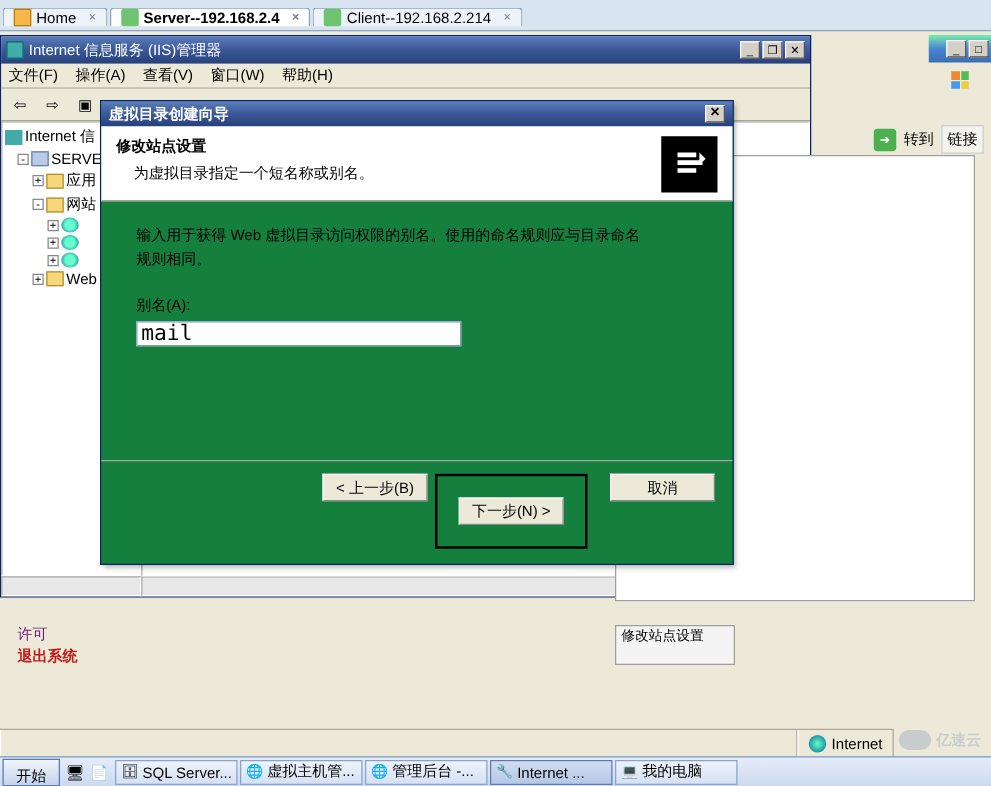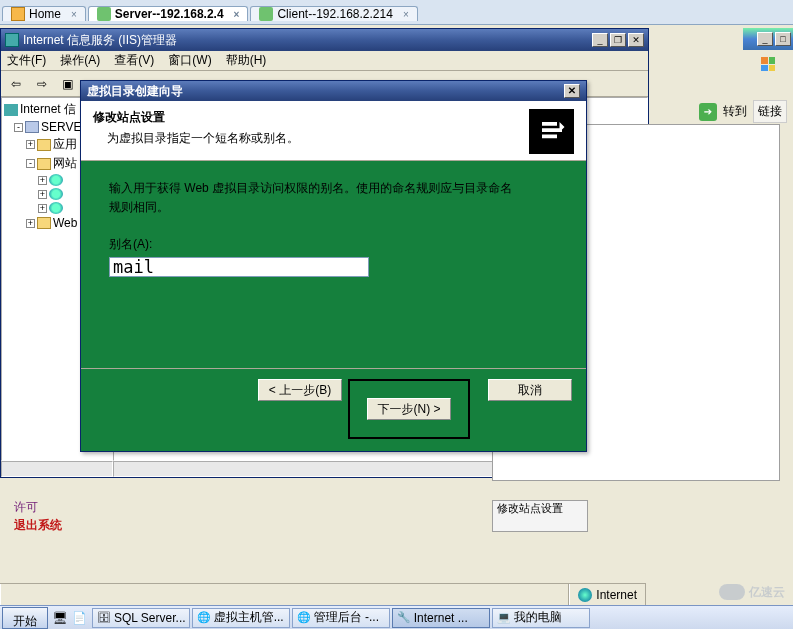--- a/index.html
+++ b/index.html
@@ -69,21 +69,21 @@
 .os-flag { position:absolute; right:6px; top:57px; width:26px; height:20px; }
 .addr-frag { position: absolute; top: 100px; right: 6px; display: flex; align-items:center; gap:6px; }
 .addr-go { width:18px; height:18px; background:#4caf50; border-radius:3px; display:flex; align-items:center; justify-content:center; color:#fff; font-size:10px; }
 .addr-links { border:1px solid #ccc; padding:2px 4px; background:#f4f3ee; }
 .right-panel { position:absolute; left:492px; top:124px; width:288px; height:357px; border:1px solid #9f9f9f; background:#fff; }
 .right-small { position:absolute; left:492px; top:500px; width:96px; height:32px; border:1px solid #9f9f9f; background:#f4f4f4; font-size:11px; padding:0 4px; }
 .sidebar-links { position: absolute; left: 14px; top: 498px; }
 .sidebar-links .lnk { color: #701a75; cursor:pointer; line-height:18px; }
 .sidebar-links .lnk.red { color: #c21919; font-weight: bold; }
 
-.statusbar { position: absolute; left: 0; bottom: 24px; width: 646px; height: 22px; border-top: 1px solid #aca899; background: #ece9d8; display:flex; align-items:center; }
+.statusbar { position: absolute; left: 0; bottom: 24px; width: 715px; height: 22px; border-top: 1px solid #aca899; background: #ece9d8; display:flex; align-items:center; }
 .status-seg { border-left:1px solid #fff; border-right:1px solid #aca899; height:100%; display:flex; align-items:center; padding:0 8px; gap:4px; }
 .status-seg.right { margin-left:auto; }
 .globe-sm { width:14px; height:14px; background:radial-gradient(circle,#6fc,#069); border-radius:50%; }
 
 .taskbar { position:absolute; left:0; bottom:0; width:793px; height:24px; background:linear-gradient(#e5edfb,#cdd9ee); border-top:1px solid #7a95c4; display:flex; align-items:center; }
 .start-btn { height:22px; padding:0 10px; display:flex; align-items:center; gap:4px; background:linear-gradient(#f1f5fb,#c3d3ed); border:1px solid #5a7bb0; margin:0 2px; cursor:pointer;flex-direction:column; }
 .start-flag { width:14px; height:14px; display:grid; grid-template-columns:1fr 1fr; grid-template-rows:1fr 1fr; gap:1px; }
 .start-flag span:nth-child(1){background:#e83;}
 .start-flag span:nth-child(2){background:#5b5;}
 .start-flag span:nth-child(3){background:#49e;}

